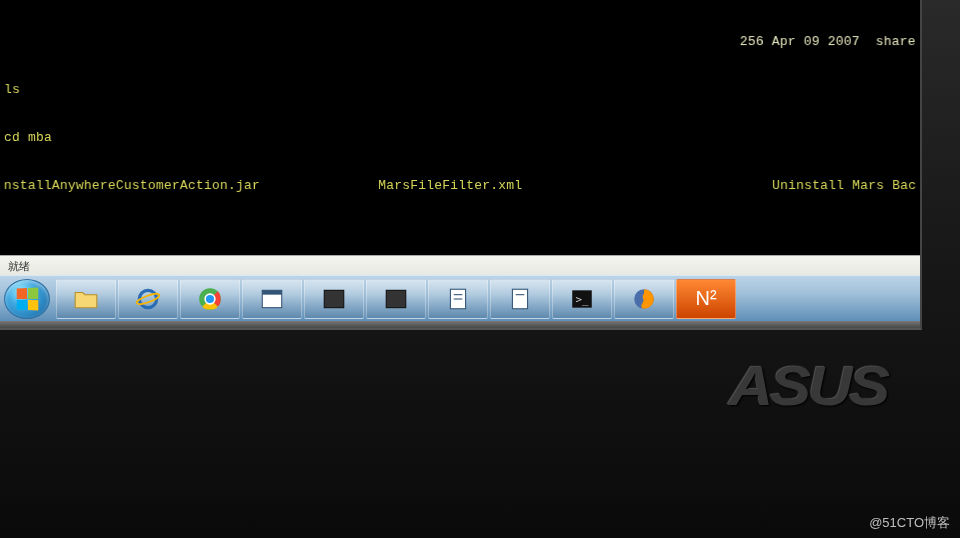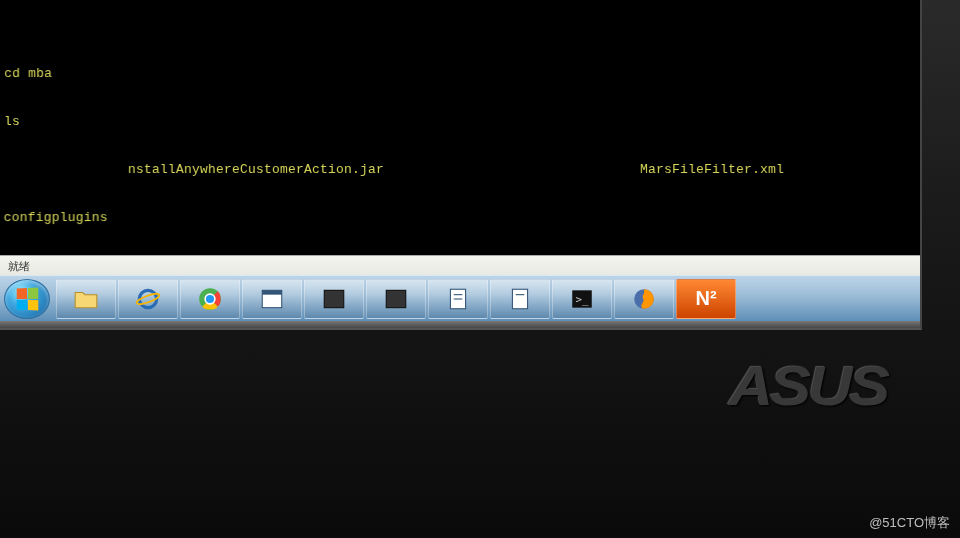--- a/index.html
+++ b/index.html
@@ -35,22 +35,22 @@
     font-size: 13px;
     line-height: 16px;
     padding: 2px 4px;
     white-space: pre;
     font-family: "Consolas","Courier New",monospace;
     letter-spacing: 0.2px;
     transform: perspective(2000px) rotateX(1deg);
   }
 
   .row { display: flex; }
-  .col1 { width: 380px; text-align: right; }
-  .col2 { width: 400px; text-align: right; }
+  .col1 { width: 380px; }
+  .col2 { width: 400px; }
   .col3 { flex: 1; }
   .white { color:#e8e8c0; }
 
   .statusbar {
     position: absolute;
     top: 255px;
     left: 0;
     right: 0;
     height: 37px;
     background: linear-gradient(#f4f4f0,#e0e0d8);
@@ -150,29 +150,30 @@
 </head>
 <body>
 
 <div class="monitor-frame">
   <div class="screen">
 
     <div class="terminal">
       <div class="row">
         <span class="col1"></span>
         <span class="col2"></span>
-      </div>
+        <span class="col3 white"><span>256 Apr 09 2007</span>  <span>share</span></span>
+      </div>
+      <div>ls</div>
       <div>cd mba</div>
-      <div>ls</div>
       <div class="row">
         <span class="col1">nstallAnywhereCustomerAction.jar</span>
         <span class="col2">MarsFileFilter.xml</span>
-      </div>
-      <div class="row">
-        <span class="col3">configplugins</span>
+        <span class="col3">Uninstall Mars Bac</span>
+      </div>
+      <div class="row">
       </div>
       <div class="row">
         <span class="col1">BA_16.gif</span>
         <span class="col2">MarsServerConfig.jar</span>
         <span class="col3">jre</span>
       </div>
       <div class="row">
         <span class="col1">BA_32.gif</span>
         <span class="col2"><span>Mars_Backup_Advanced_InstallLog.log</span>  <span>lib</span></span>
       </div>
@@ -255,21 +256,21 @@
             <rect x="3" y="4" width="18" height="16" fill="#111"></rect>
             <text x="6" y="16" fill="#ccc" font-size="10" font-family="monospace">&gt;_</text>
           </svg>
       </div>
       <div class="task-item ff">
         <svg viewBox="0 0 24 24">
             <circle cx="12" cy="12" r="9" fill="#4a6ea9"></circle>
             <path d="M12 3c5 0 9 4 9 9s-4 9-9 9c-3 0-3-4-1-6 2-2-2-5 1-8 0-2 0-4 0-4z" fill="#ff9500"></path>
           </svg>
       </div>
-      <div class="task-item" style="background:linear-gradient(#ff8833,#cc4400);color:#fff;font-weight:bold;font-family:sans-serif;">
+      <div class="task-item" style="background:linear-gradient(#ff8833,#cc4400);color:#fff;font-weight:normal;font-family:sans-serif;">
         <span>N²</span>
       </div>
     </div>
 
     <div class="bezel-bottom"></div>
   </div>
 
   <div class="asus-logo">ASUS</div>
   <div class="watermark">@51CTO博客</div>
 </div>

